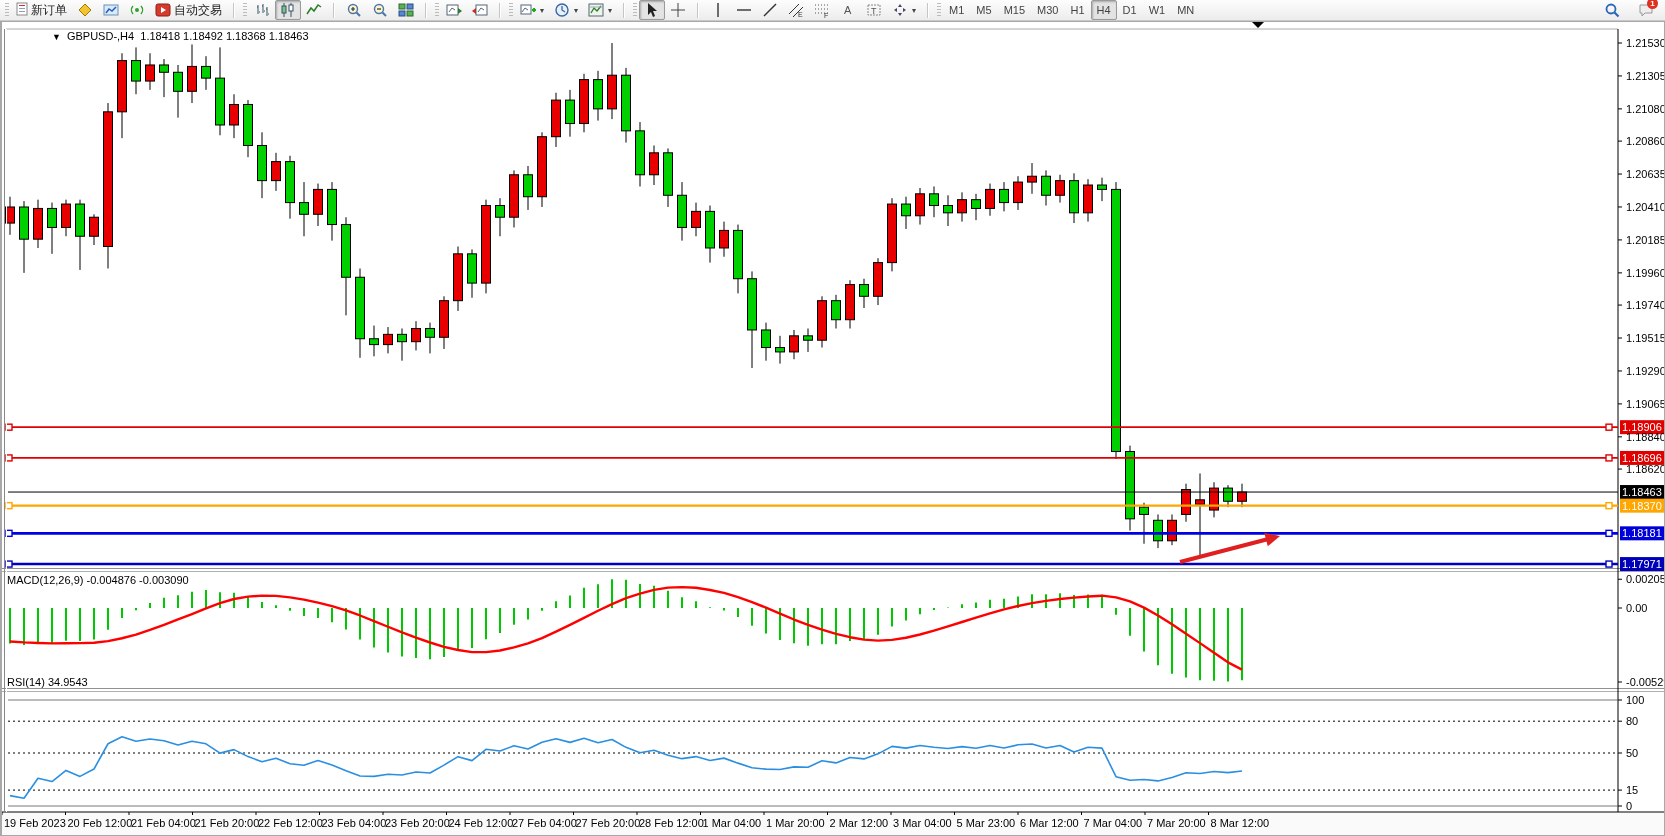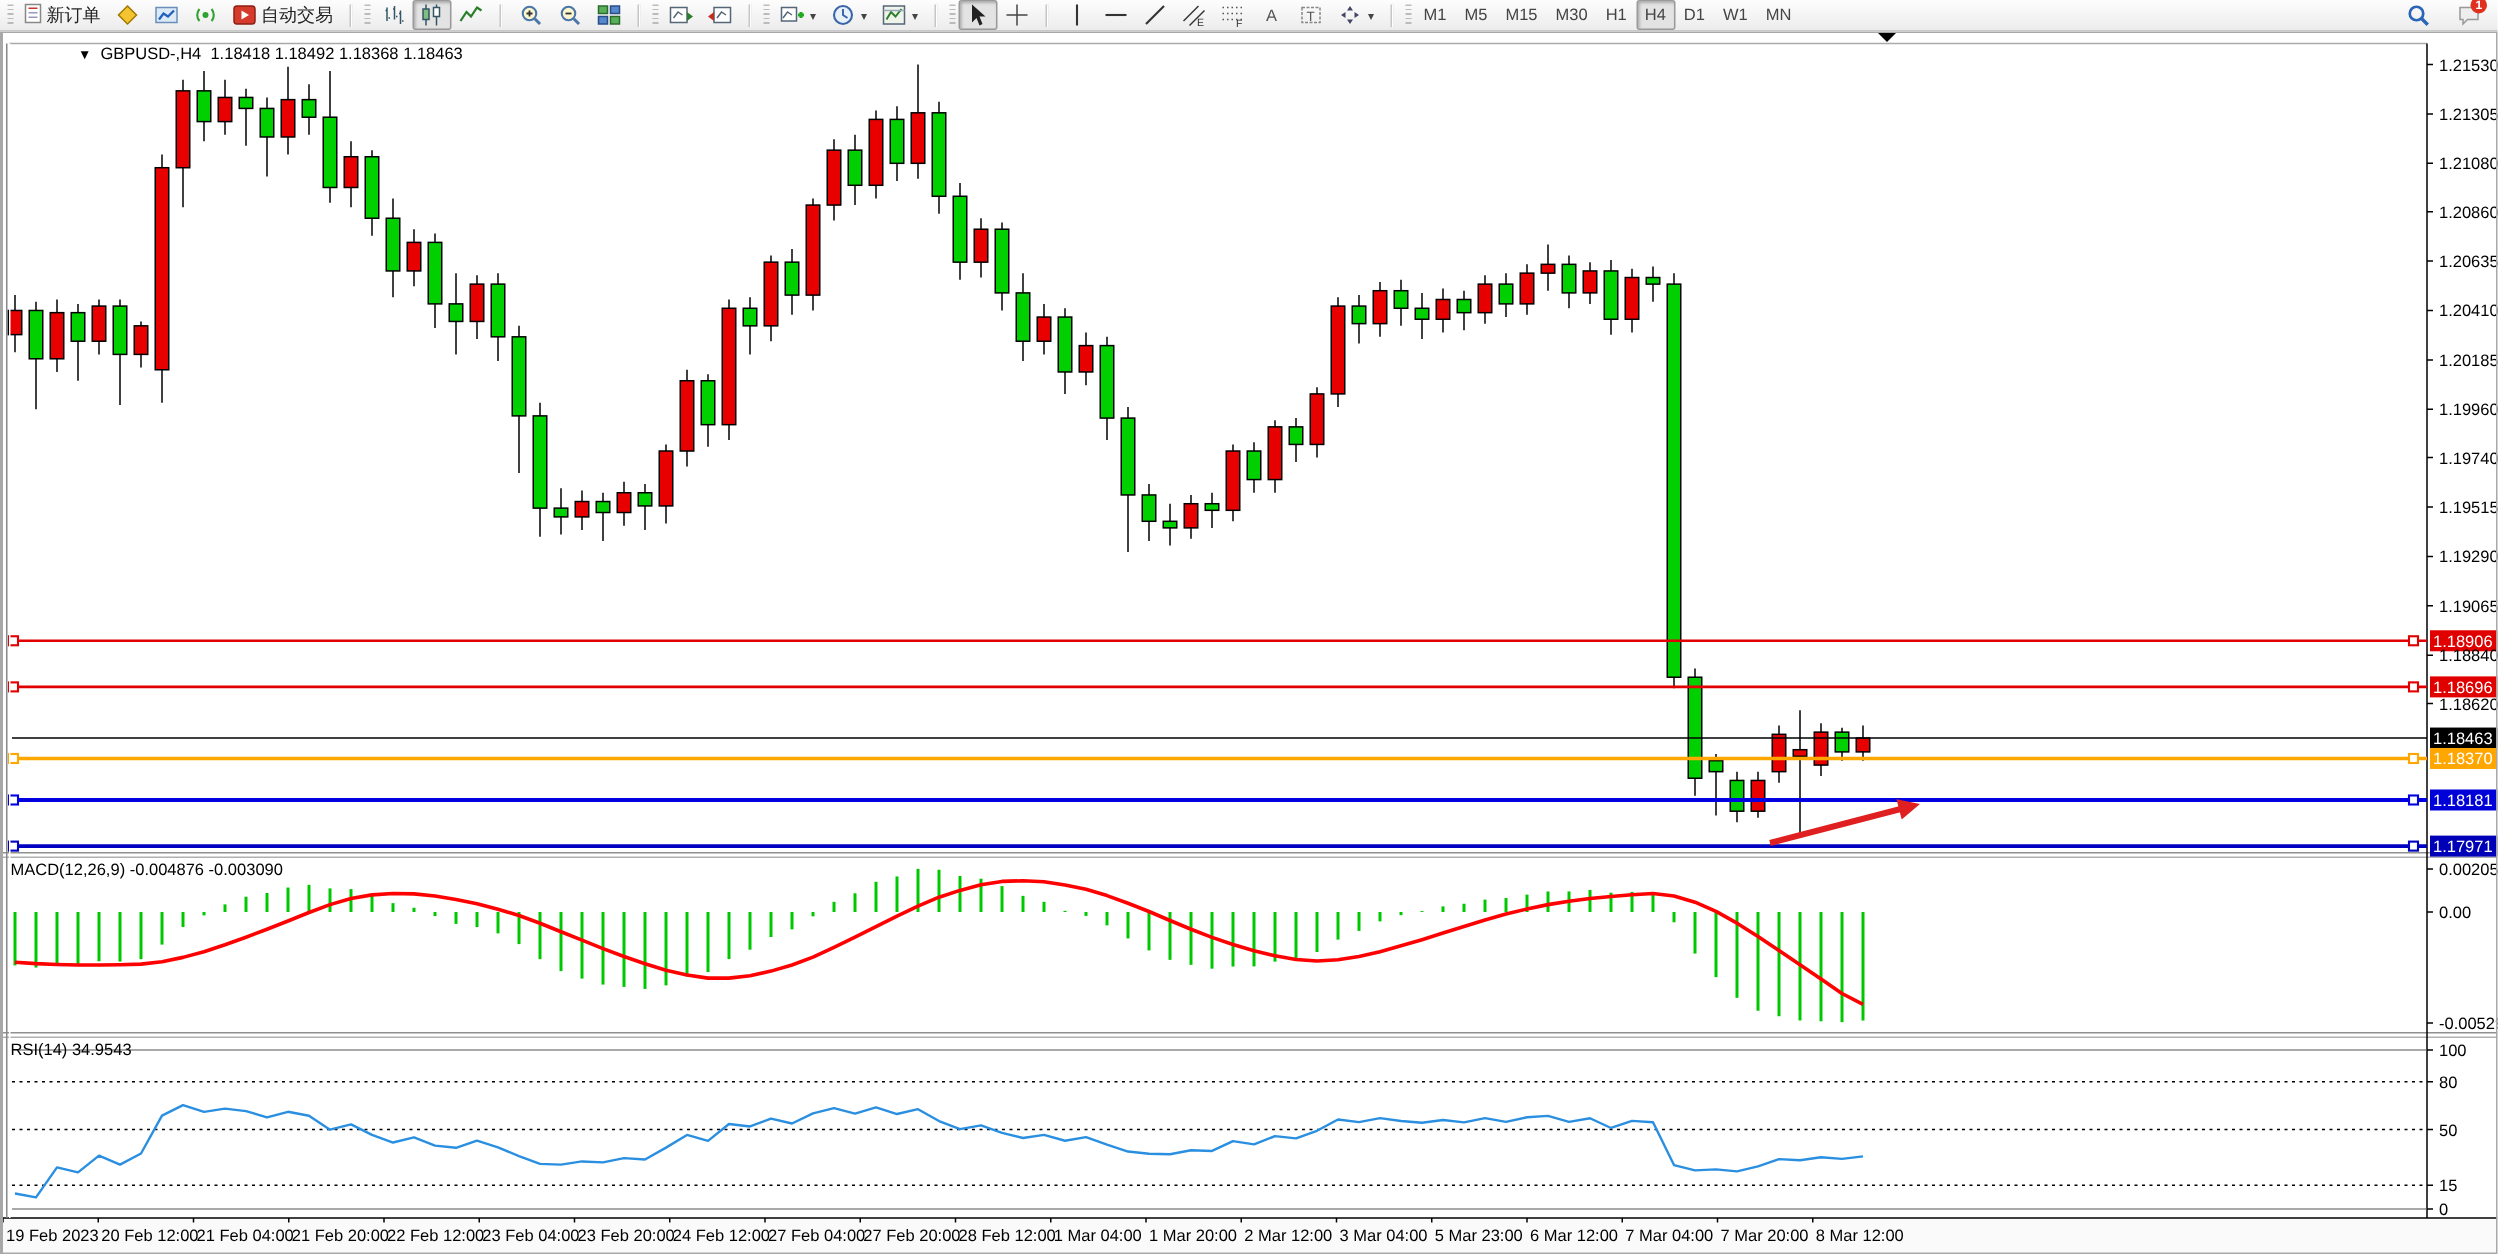--- a/index.html
+++ b/index.html
@@ -21,21 +21,21 @@
   .badge{position:absolute;right:-4px;top:-4px;width:11px;height:11px;border-radius:50%;background:#e03020;
     color:#fff;font-size:8px;font-weight:bold;text-align:center;line-height:11px;}
   
   .chartwin{position:absolute;left:0;top:21px;width:1665px;height:815px;background:#fff;}
   .frame{position:absolute;inset:0;border:1px solid #a8a8a8;border-left:2px solid #a8a8a8;pointer-events:none;}
   #chartsvg{position:absolute;left:0;top:0;}
   .overlay-label{position:absolute;font-size:11px;color:#000;z-index:5;white-space:pre;}
   #chart-title{left:10px;top:9px;margin-left:42px;}
   #chart-title .tri{font-size:9px;margin-right:6px;}
   #macd-label{left:7px;top:553px;}
-  #rsi-label{left:7px;top:673px;}
+  #rsi-label{left:7px;top:655px;}
 </style>
 </head>
 <body>
 
 <div class="toolbar">
   <div class="tb-group">
     <div class="grip"></div>
     <div class="tb-btn">
       <span class="icon16" style="width:12px">
         <svg width="12" height="14">

